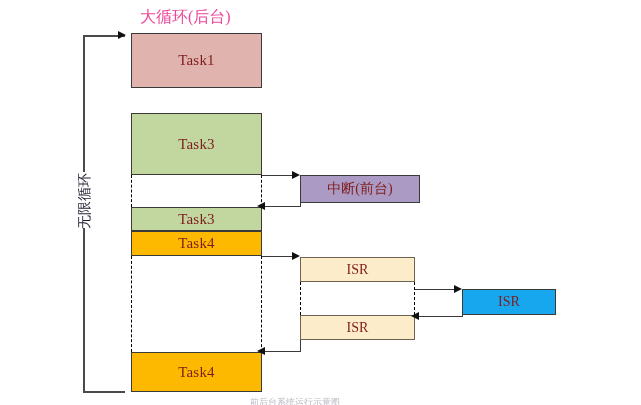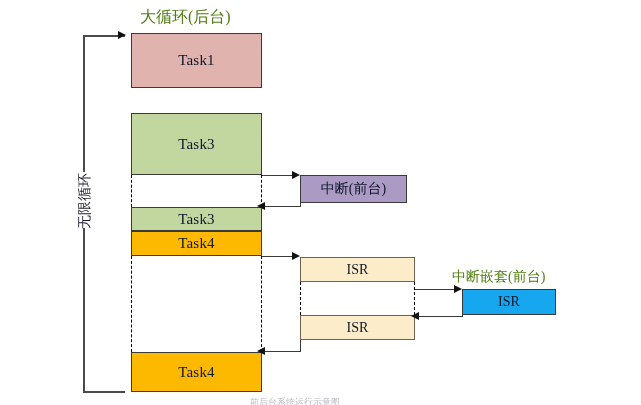--- a/index.html
+++ b/index.html
@@ -6,29 +6,29 @@
   body{
     width:641px;height:405px;background:#ffffff;
     font-family:"Liberation Serif", serif;
     position:relative;overflow:hidden;
   }
   .stage{position:absolute;left:0;top:0;width:641px;height:405px;}
 
   
   .box{position:absolute;box-sizing:border-box;display:flex;
        align-items:center;justify-content:center;
-       color:#0f172a;white-space:nowrap;}
+       color:#7f1d1d;white-space:nowrap;}
 
   
   .task{border:1px solid #3a3a3a;font-size:15px;letter-spacing:.2px;}
   .gapbox{border-left:1px dashed #000;border-right:1px dashed #000;
           border-top:none;border-bottom:none;background:#ffffff;}
 
   
-  .caption{position:absolute;font-size:15px;color:#4d7c0f;white-space:nowrap;
+  .caption{position:absolute;font-size:15px;color:#ec4899;white-space:nowrap;
            font-family:"Liberation Serif", serif;}
 
   
   .vlabel{position:absolute;font-size:14px;color:#1a1a2e;white-space:nowrap;
           transform:rotate(-90deg);transform-origin:center center;}
 
   
   .brk-v{position:absolute;background:#4a4a4a;width:1.5px;}
   .brk-h{position:absolute;background:#4a4a4a;height:1.5px;}
 
@@ -85,21 +85,21 @@
   <div class="box gapbox" style="left:131px;top:256px;width:131px;height:96px;">
     <span></span>
   </div>
 
   <div class="box task" style="left:131px;top:352px;width:131px;height:40px;background:#fcb900;">
     <span>Task4</span>
   </div>
 
   <div class="ln-h" style="left:262px;top:175px;width:33px;"></div>
   <div class="arw arw-r" style="left:292px;top:170.5px;"></div>
-  <div class="box" style="left:300px;top:175px;width:107px;height:28px;background:#ab9bc4;border:1px solid #3a3a3a;font-size:14px;">
+  <div class="box" style="left:300px;top:175px;width:120px;height:28px;background:#ab9bc4;border:1px solid #3a3a3a;font-size:14px;">
     <span>中断(前台)</span>
   </div>
 
   <div class="ln-v" style="left:300px;top:203px;height:4px;"></div>
   <div class="ln-h" style="left:264px;top:206px;width:37px;"></div>
   <div class="arw arw-l" style="left:257px;top:201.5px;"></div>
 
   <div class="ln-h" style="left:262px;top:256px;width:33px;"></div>
   <div class="arw arw-r" style="left:292px;top:251.5px;"></div>
 
@@ -110,21 +110,20 @@
   <div class="box gapbox" style="left:300px;top:282px;width:115px;height:33px;"></div>
 
   <div class="box" style="left:300px;top:315px;width:115px;height:25px;background:#fcecc9;border:1px solid #6e6250;font-size:14px;">
     <span>ISR</span>
   </div>
 
   <div class="ln-v" style="left:300px;top:340px;height:11px;"></div>
   <div class="ln-h" style="left:264px;top:351px;width:37px;"></div>
   <div class="arw arw-l" style="left:257px;top:346.5px;"></div>
 
-  <div class="caption" style="left:452px;top:268px;font-size:14px;">中断嵌套(前台)</div>
 
   <div class="ln-h" style="left:415px;top:289px;width:42px;"></div>
   <div class="arw arw-r" style="left:454px;top:284.5px;"></div>
   <div class="box" style="left:462px;top:289px;width:94px;height:26px;background:#17a7ee;border:1px solid #3a3a3a;font-size:14px;">
     <span>ISR</span>
   </div>
 
   <div class="ln-v" style="left:462px;top:315px;height:2px;"></div>
   <div class="ln-h" style="left:418px;top:316px;width:45px;"></div>
   <div class="arw arw-l" style="left:411px;top:311.5px;"></div>

